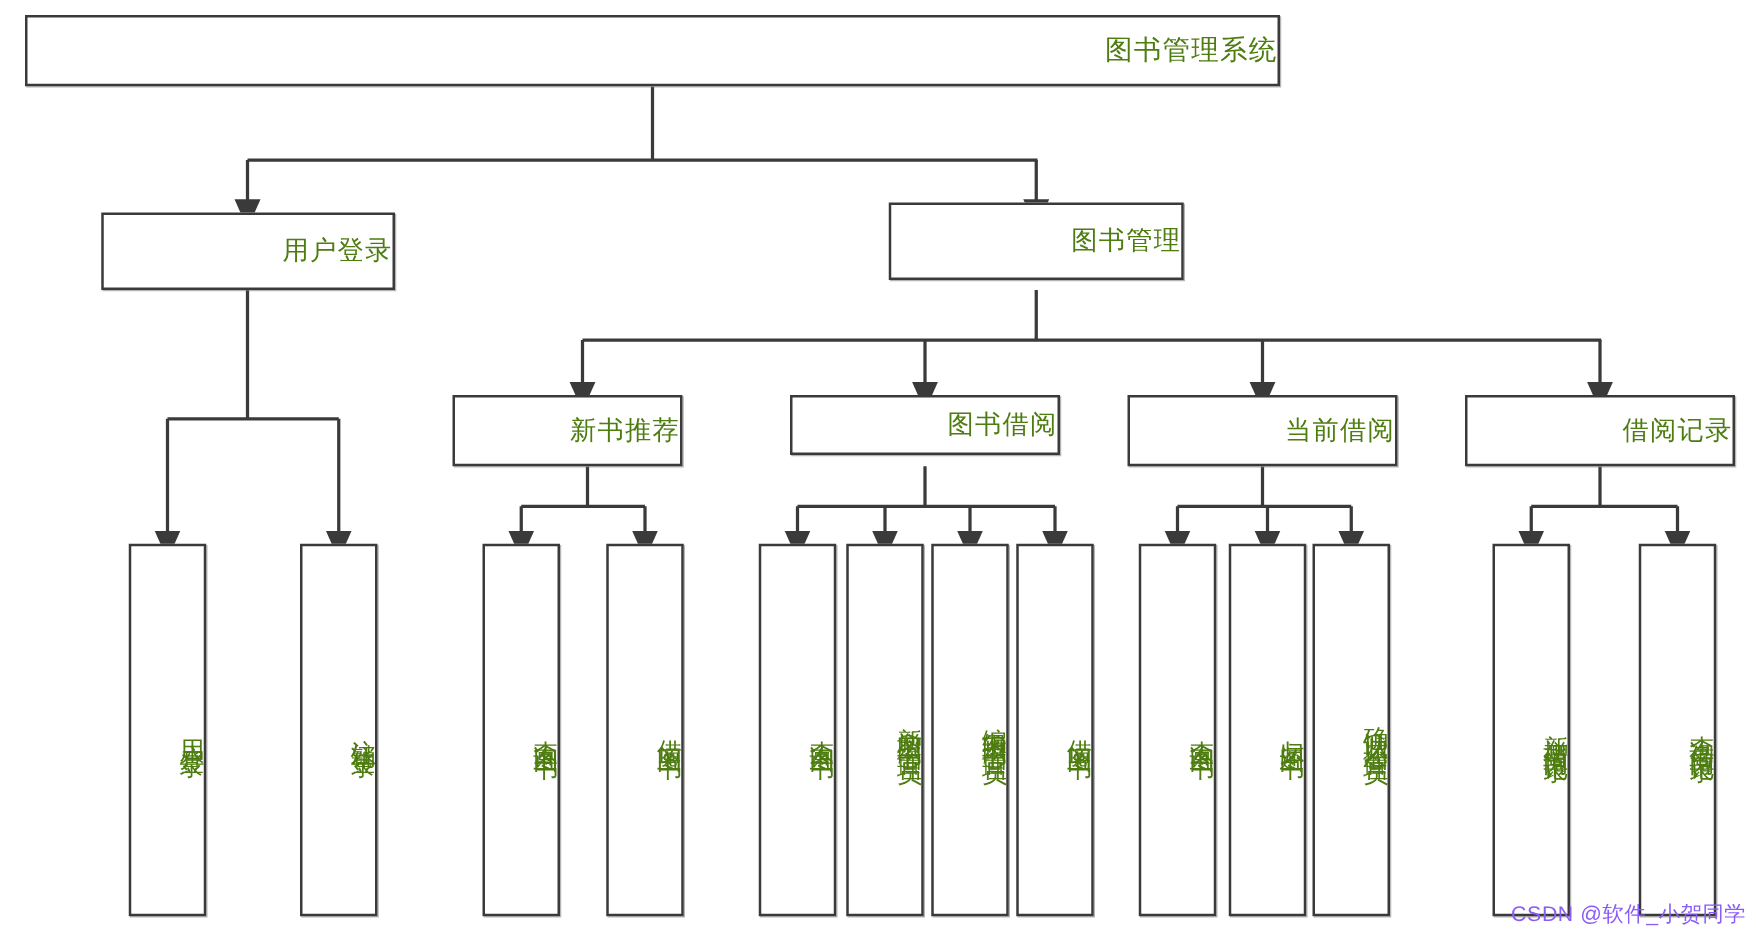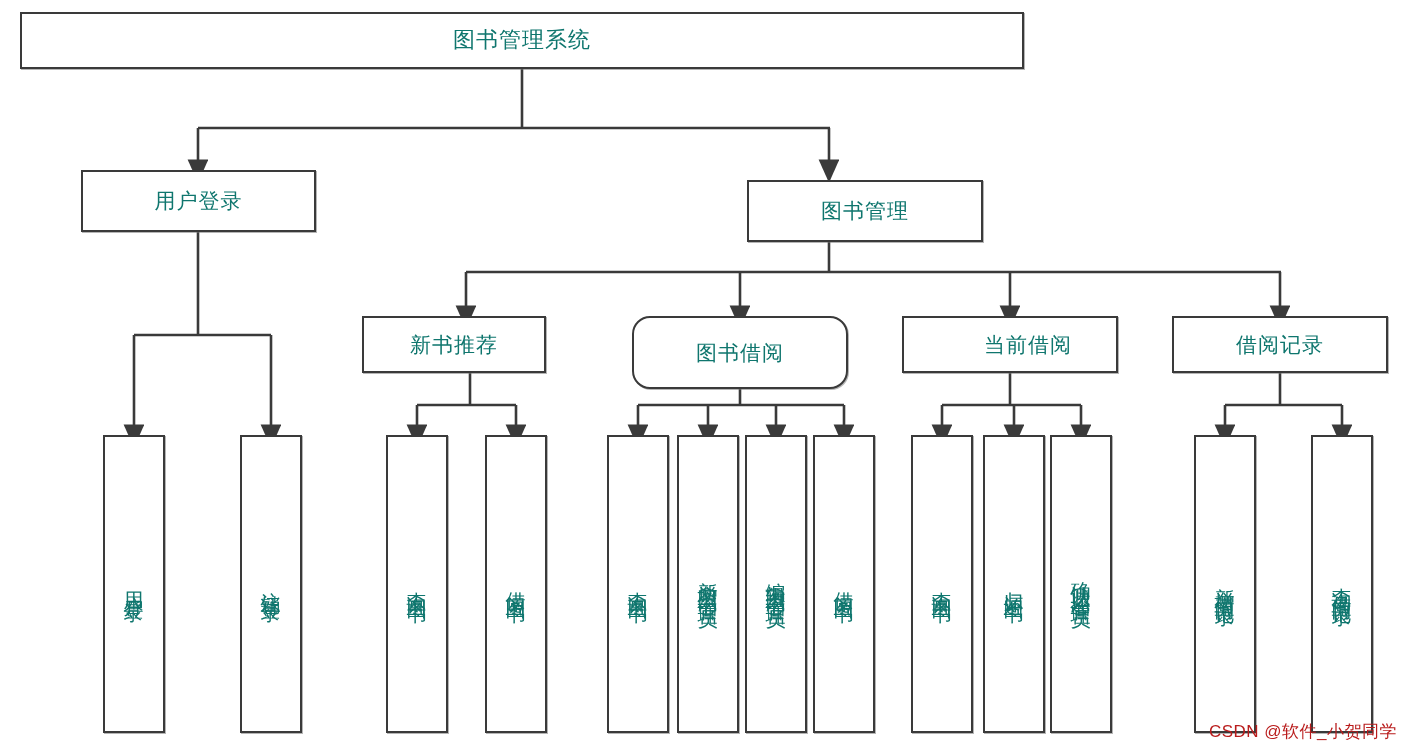--- a/index.html
+++ b/index.html
@@ -25,22 +25,22 @@
     height: 747px;
     pointer-events: none;
   }
   .node {
     position: absolute;
     box-sizing: border-box;
     border: 2px solid #3a3a3a;
     background: #ffffff;
     display: flex;
     align-items: center;
-    justify-content: center;
-    color: #0f766e;
+    justify-content: flex-end;
+    color: #4d7c0f;
     box-shadow: 1px 1px 0 rgba(120,120,120,0.55);
   }
   .node.horiz {
     font-size: 21px;
     letter-spacing: 1px;
     line-height: 1.2;
   }
   .node.root {
     font-size: 22px;
   }
@@ -54,21 +54,21 @@
     letter-spacing: 4px;
     line-height: 1;
     white-space: nowrap;
     text-align: center;
   }
   .watermark {
     position: absolute;
     right: 8px;
     bottom: 4px;
     font-size: 17px;
-    color: #b91c1c;
+    color: #8b5cf6;
     letter-spacing: 0.5px;
     white-space: nowrap;
   }
 </style>
 </head>
 <body>
 
 <div id="canvas">
 
   <svg id="edges" viewBox="0 0 1405 747" xmlns="http://www.w3.org/2000/svg">
@@ -121,28 +121,28 @@
     </g>
   </svg>
 
   <div class="node root horiz" style="left:20px; top:12px; width:1004px; height:57px;">
     <span>图书管理系统</span>
   </div>
 
   <div class="node horiz" style="left:81px; top:170px; width:235px; height:62px;">
     <span>用户登录</span>
   </div>
-  <div class="node horiz" style="left:711px; top:180px; width:236px; height:62px;margin-left:36px;">
+  <div class="node horiz" style="left:711px; top:162px; width:236px; height:62px;">
     <span>图书管理</span>
   </div>
 
   <div class="node horiz" style="left:362px; top:316px; width:184px; height:57px;">
     <span>新书推荐</span>
   </div>
-  <div class="node horiz" style="left:632px; top:316px; width:216px; height:73px;border-radius:18px;">
+  <div class="node horiz" style="left:632px; top:316px; width:216px; height:48px;">
     <span>图书借阅</span>
   </div>
   <div class="node horiz" style="left:902px; top:316px; width:216px; height:57px;padding-left:36px;">
     <span>当前借阅</span>
   </div>
   <div class="node horiz" style="left:1172px; top:316px; width:216px; height:57px;">
     <span>借阅记录</span>
   </div>
 
   <div class="node leaf" style="left:103px; top:435px; width:62px; height:298px;">

